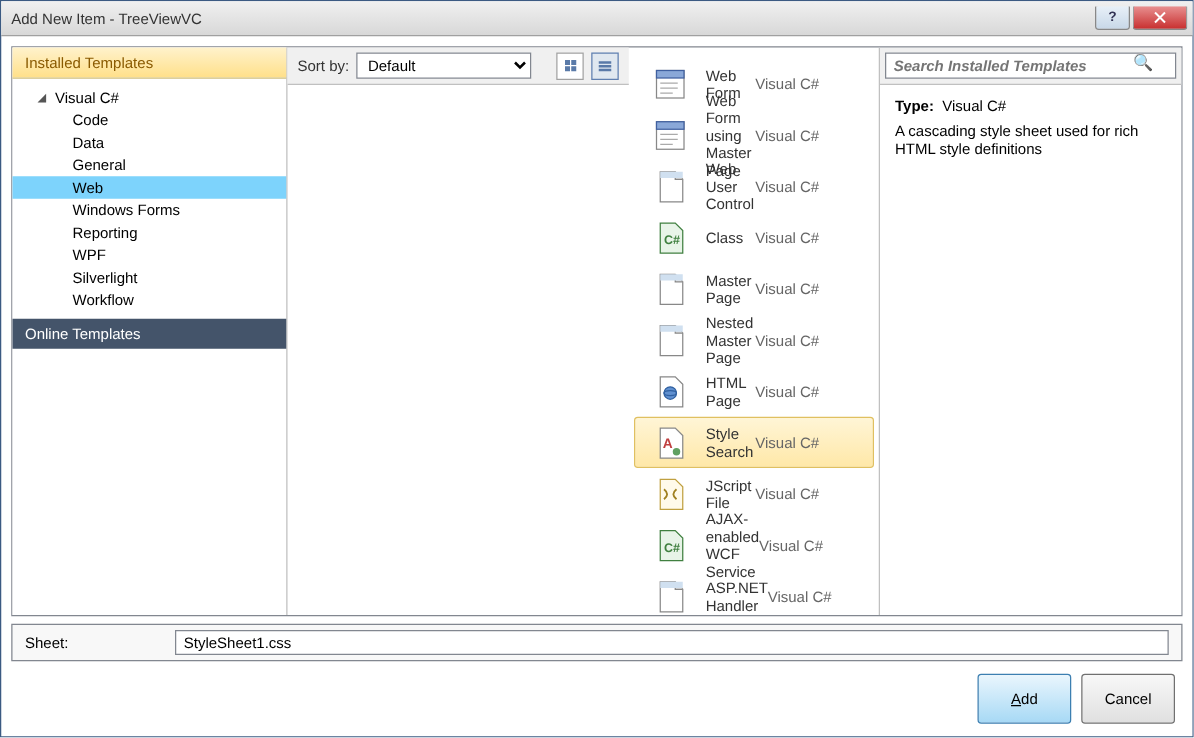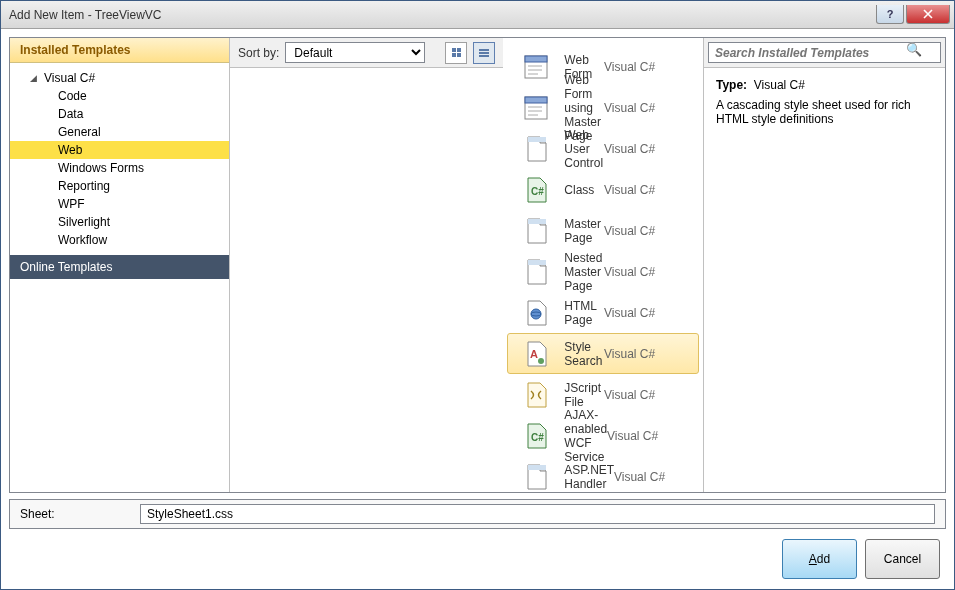--- a/index.html
+++ b/index.html
@@ -12,26 +12,26 @@
     .titlebar-controls { margin-left: auto; display: flex; gap: 2px; }
     .titlebar-btn { width: 28px; height: 19px; border: 1px solid #888; border-top: none; border-radius: 0 0 3px 3px; display: flex; align-items: center; justify-content: center; font-size: 11px; cursor: pointer; }
     .help-btn { background: linear-gradient(to bottom, #e8f0f8, #c8d8e8); color: #335; font-weight: bold; }
     .close-btn { background: linear-gradient(to bottom, #e89090, #c83030); color: #fff; width: 44px; font-weight: bold; }
     
     .body { flex: 1; display: flex; flex-direction: column; padding: 8px; gap: 6px; min-height: 0; }
     
     .main-row { flex: 1; display: flex; border: 1px solid #828790; min-height: 0; }
     
     .left-panel { width: 220px; display: flex; flex-direction: column; background: #fff; border-right: 1px solid #c0c0c0; }
-    .panel-header { background: linear-gradient(to bottom, #fff2cc, #ffe08a); color: #8a5a00; font-weight: bold; padding: 5px 10px; border-bottom: 1px solid #d0c080; }
+    .panel-header { background: linear-gradient(to bottom, #fff2cc, #ffe08a); color: #8a5a00; font-weight: normal; padding: 5px 10px; border-bottom: 1px solid #d0c080; }
     .panel-header-dark { background: #44546a; color: #fff; font-weight: normal; padding: 5px 10px; }
     .tree { padding: 6px 0; flex: 0 0 auto; }
     .tree-node { padding: 2px 0 2px 20px; cursor: pointer; display: flex; align-items: center; gap: 4px; }
     .tree-node.child { padding-left: 48px; }
-    .tree-node.selected { background: #fde047; align-items: center; }
+    .tree-node.selected { background: #7dd3fc; align-items: center; }
     .tree-toggle { width: 10px; height: 10px; font-size: 9px; color: #555; display: inline-block; }
     
     .center-panel { flex: 1; display: flex; flex-direction: row; min-width: 0; justify-content: flex-end; }
     .toolbar { height: 30px; display: flex; align-items: center; padding: 3px 8px; gap: 6px; border-bottom: 1px solid #c0c0c0; background: #f0f0f0; }
     .toolbar-label { color: #333; }
     .sort-select { height: 21px; width: 140px; border: 1px solid #828790; background: #fff; font-size: 12px; padding: 0 4px; }
     .view-btn { width: 22px; height: 22px; border: 1px solid #a0a0a0; background: #fff; display: flex; align-items: center; justify-content: center; cursor: pointer; }
     .view-btn.active { background: #e0e8f0; border-color: #6080b0; }
     .tiny-grid { display: inline-grid; grid-template-columns: 4px 4px; grid-template-rows: 4px 4px; gap: 1px; }
     .tiny-grid span { background: #5a7aa8; }

